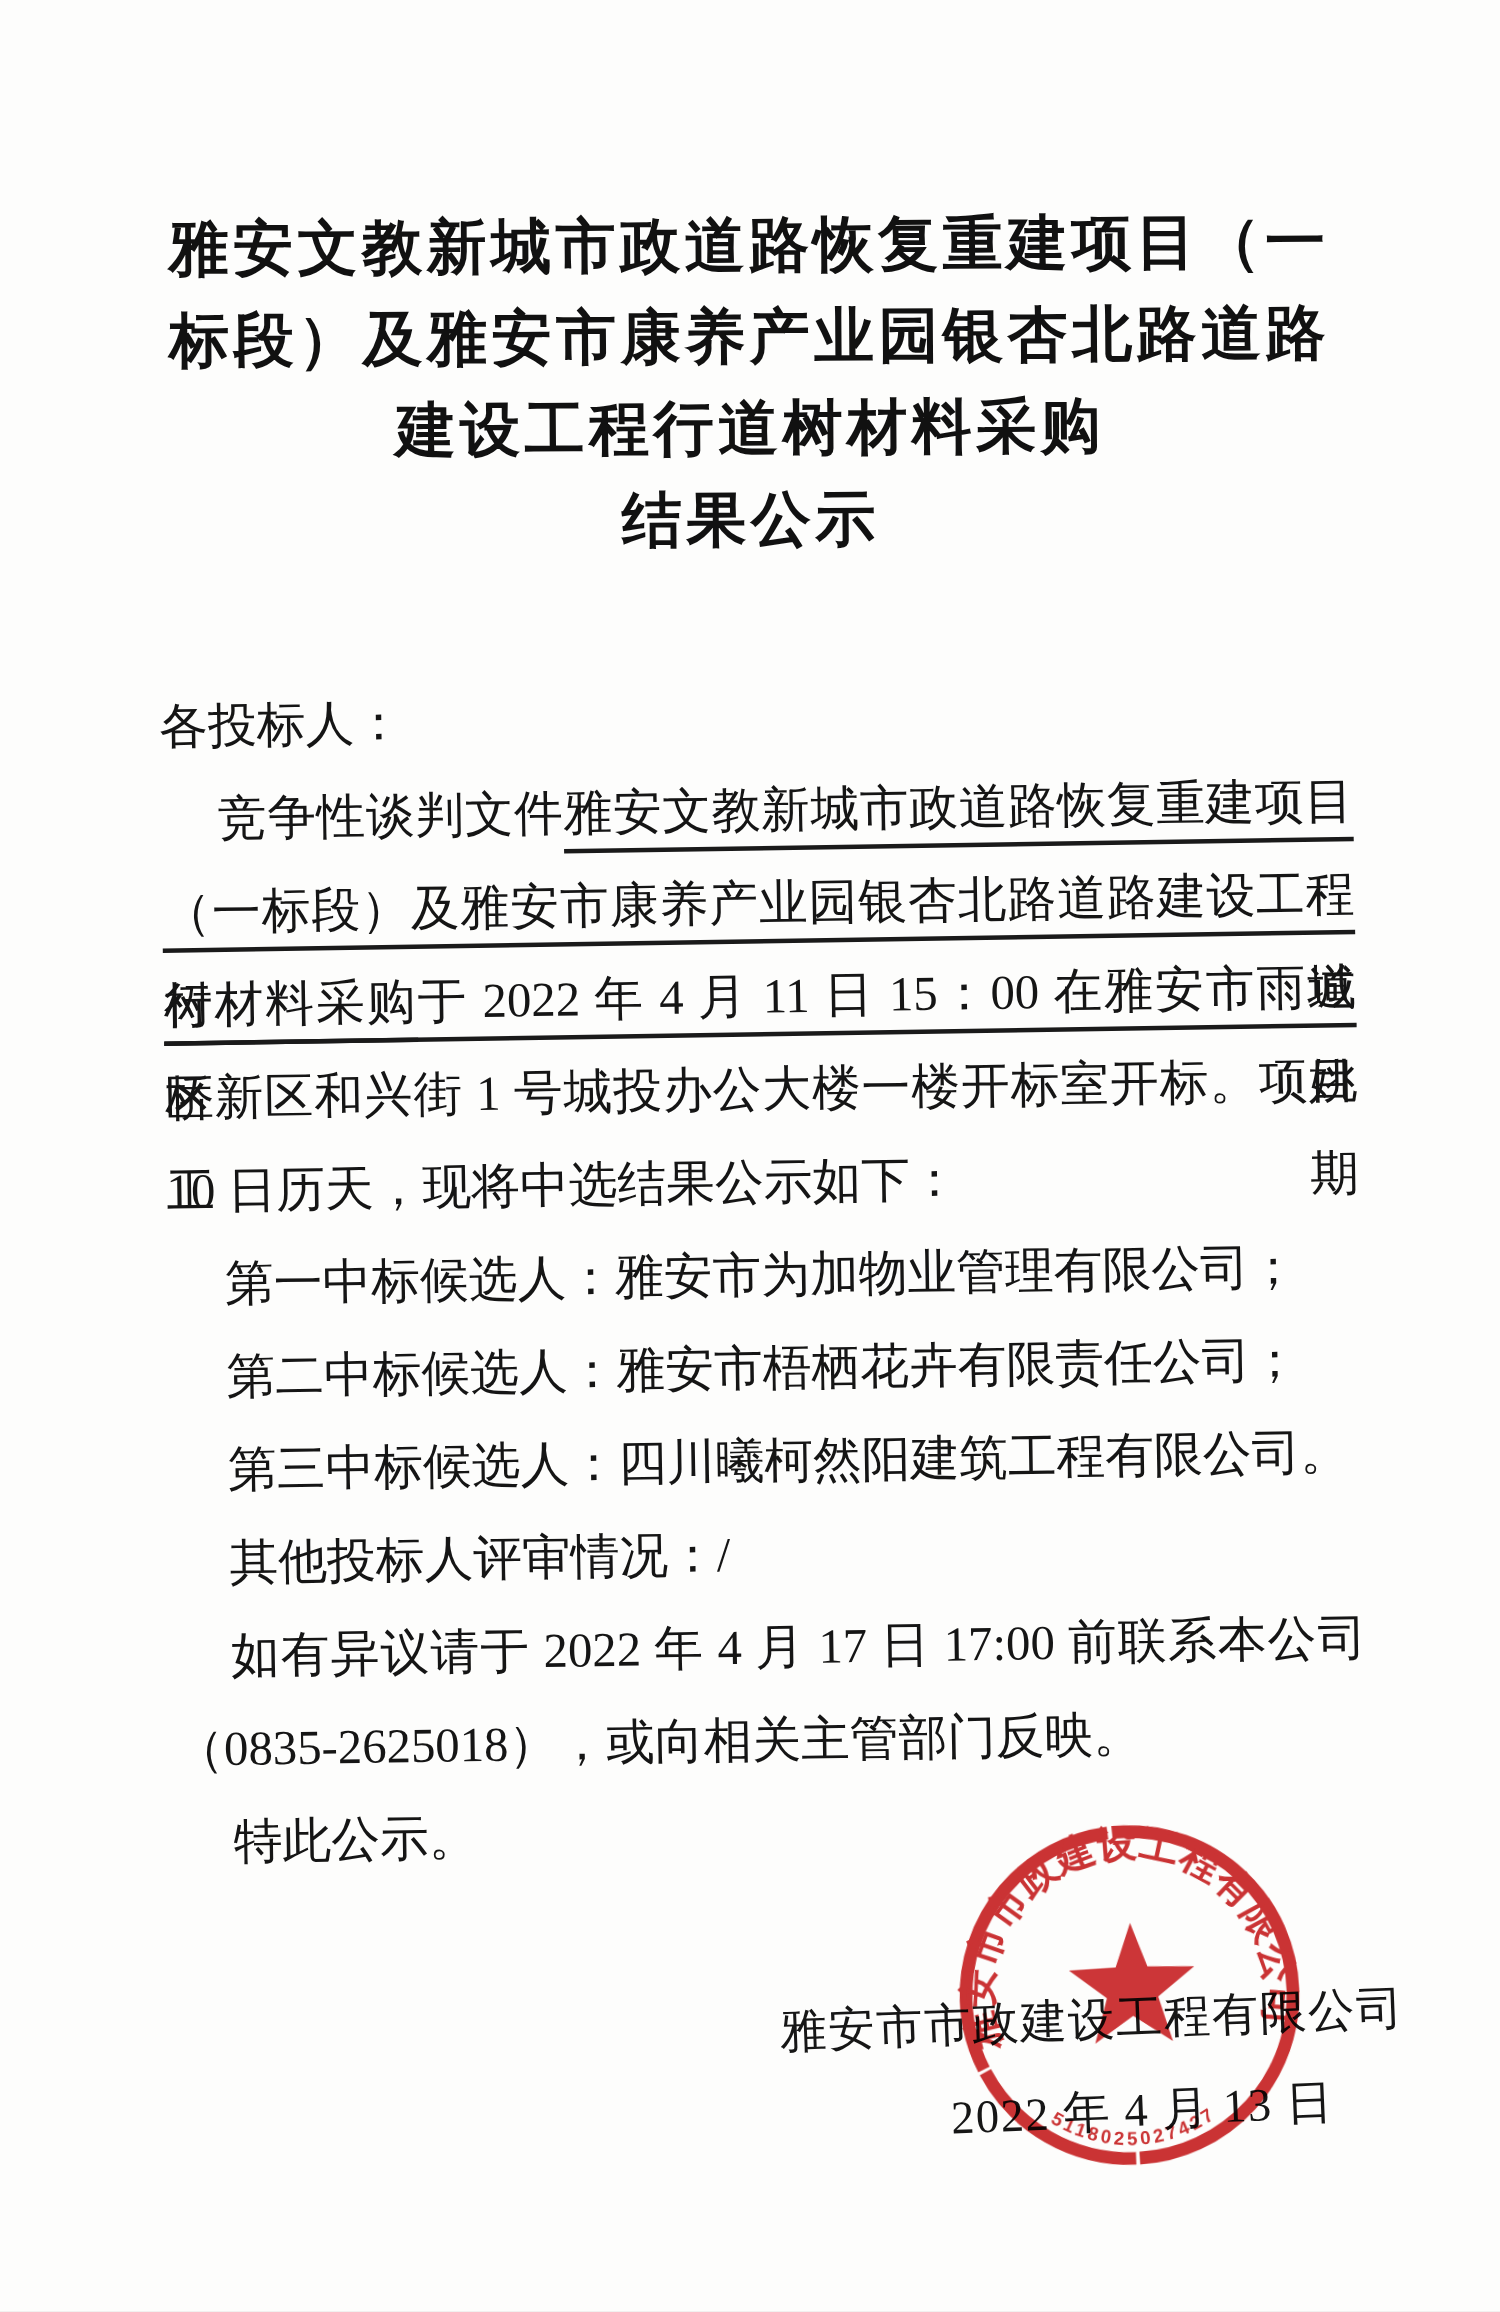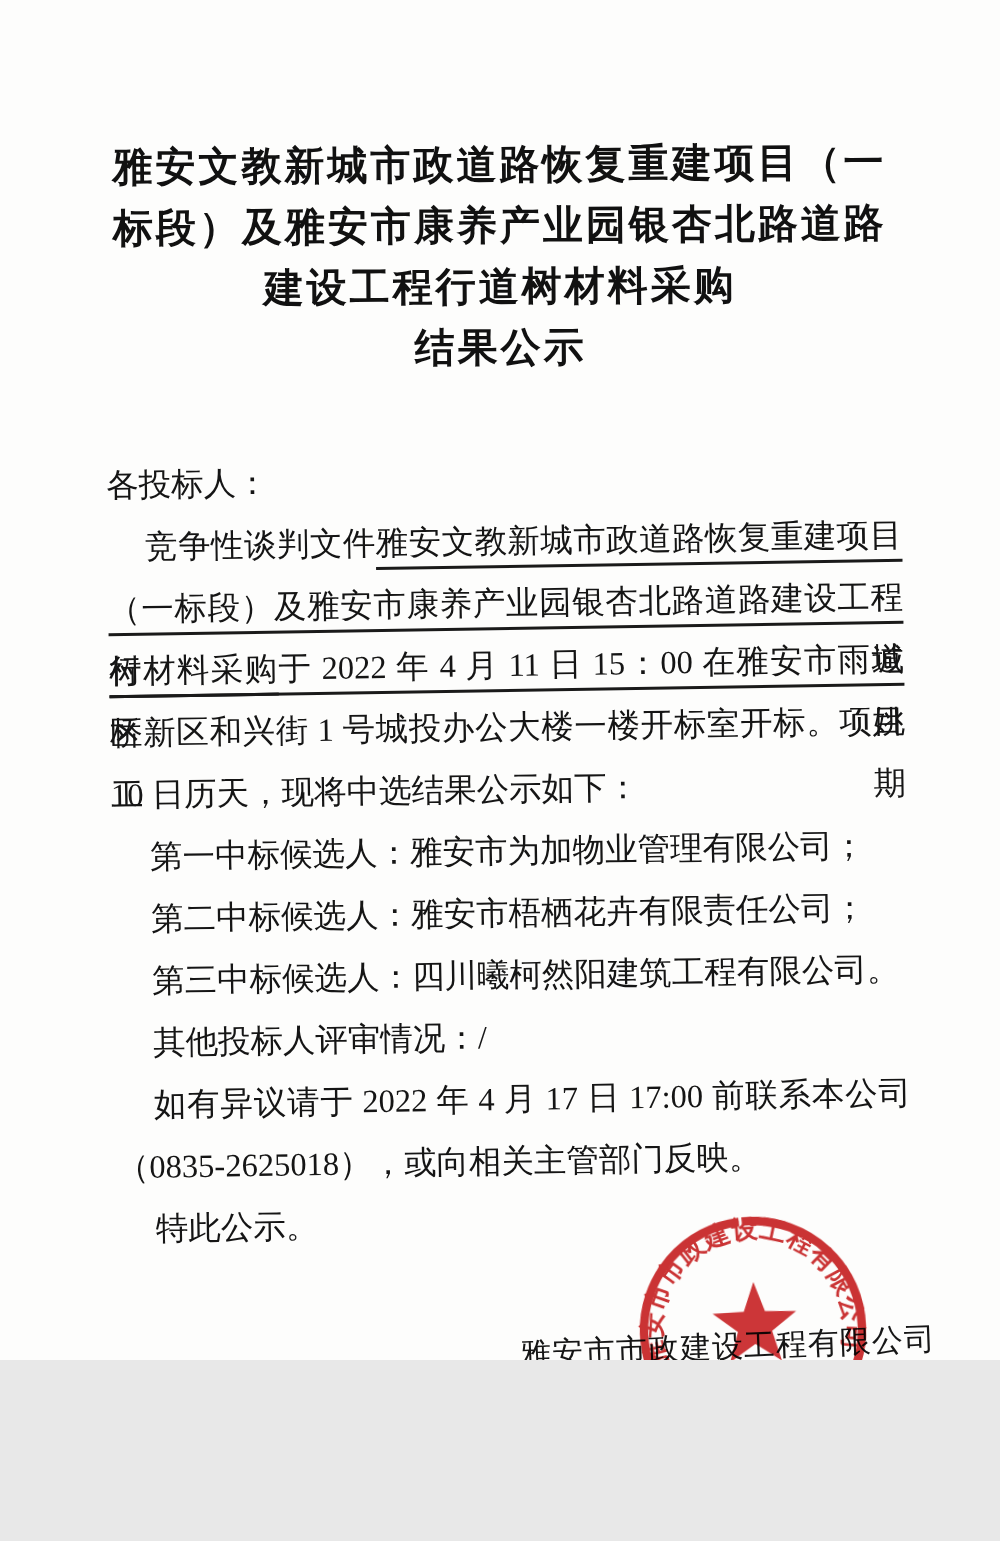--- a/index.html
+++ b/index.html
@@ -3,21 +3,21 @@
 <meta charset="utf-8">
 <style>
   html, body {
     margin: 0;
     padding: 0;
     background: #e8e8e8;
   }
   .sheet {
     position: relative;
     width: 1000px;
-    height: 1360px;
+    height: 1541px;
     background: #fdfdfc;
     overflow: hidden;
     color: #161616;
     font-family: "Liberation Serif", "DejaVu Serif", serif;
   }
 
   
   .doc-title {
     position: absolute;
     top: 134px;

